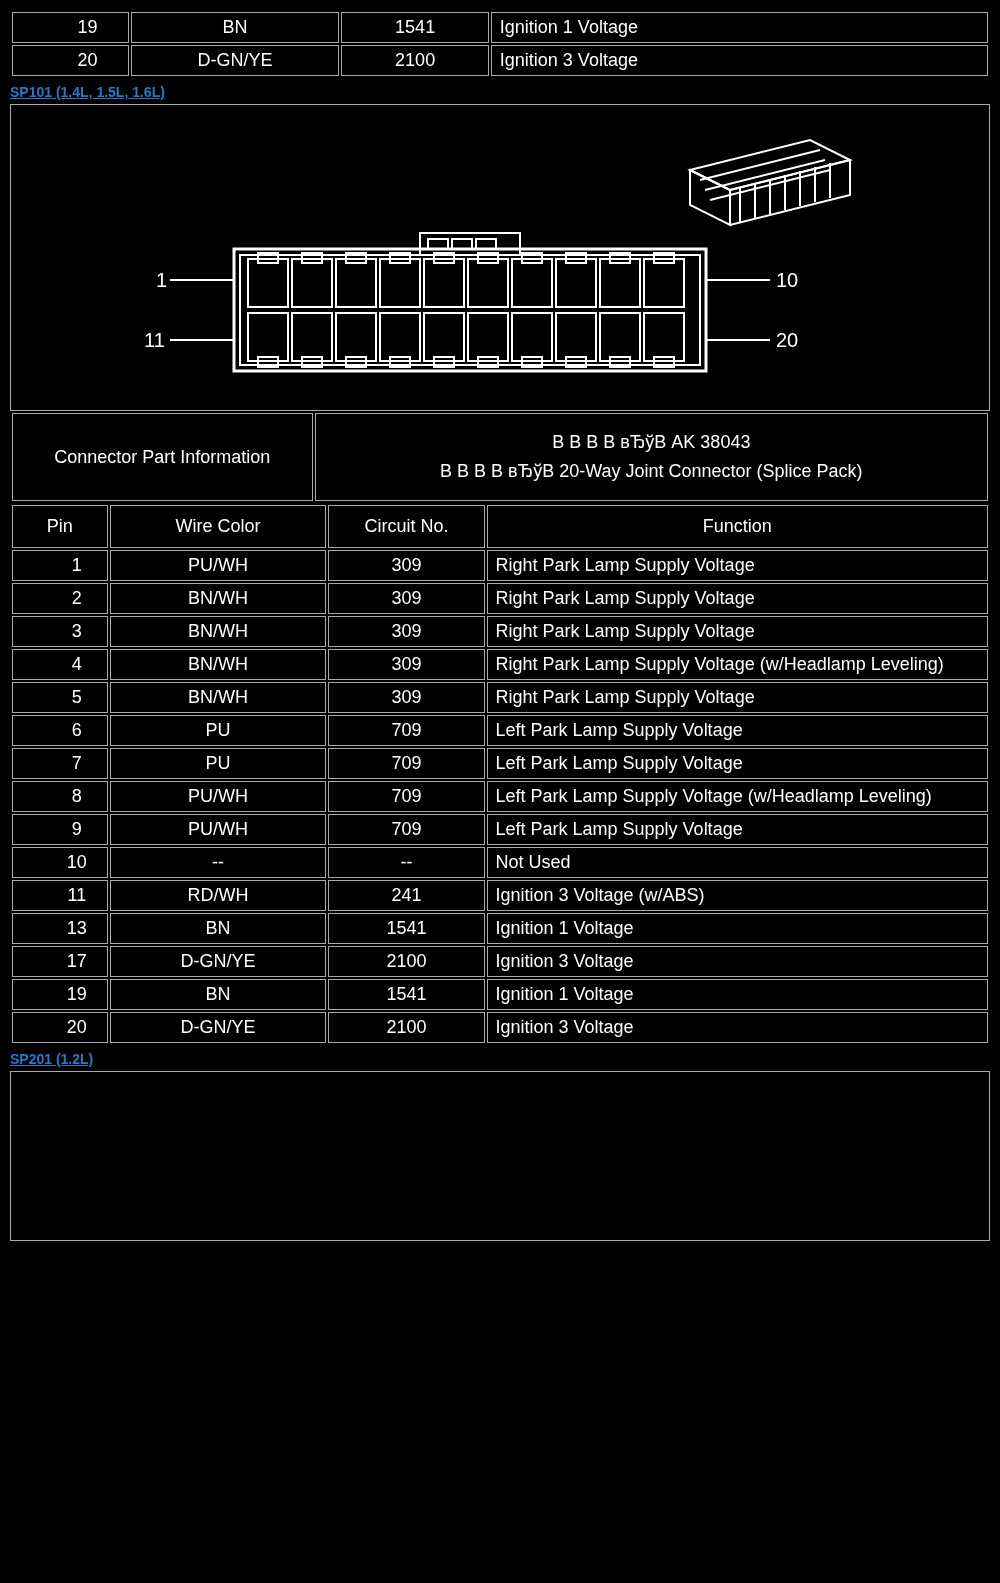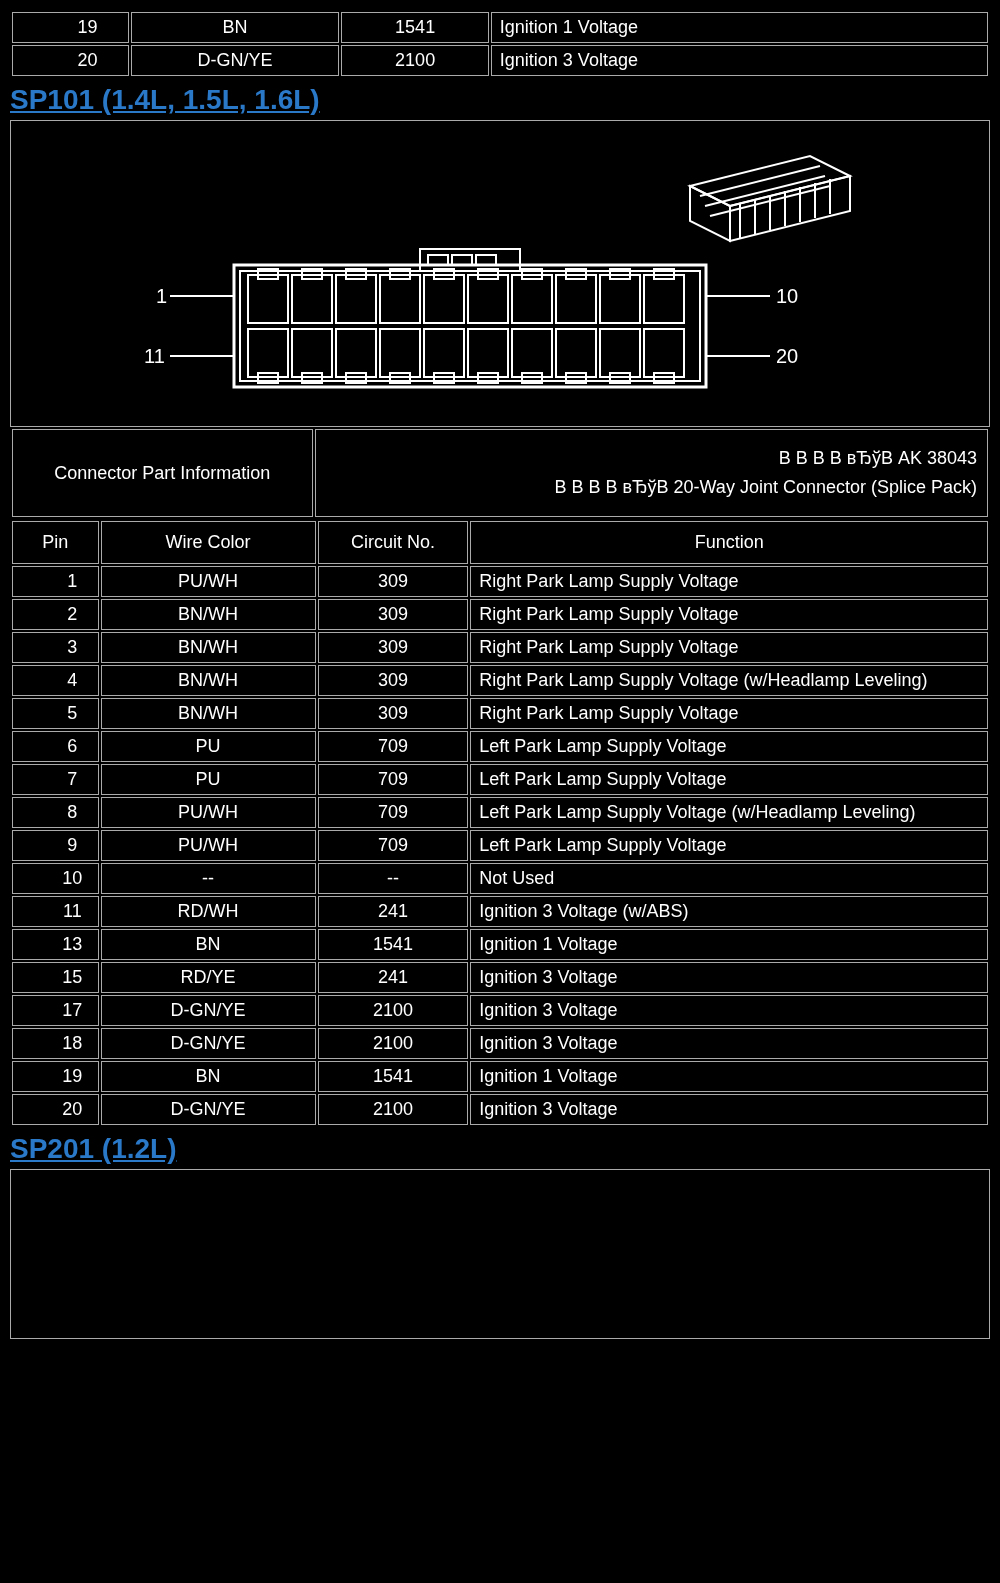--- a/index.html
+++ b/index.html
@@ -24,48 +24,48 @@
     vertical-align: middle;
     font-weight: normal;
   }
   .c-pin   { width: 8%;  text-align: center; padding-left: 42px; }
   .c-wire  { width: 22%; text-align: center; }
   .c-circ  { width: 15%; text-align: center; }
   .c-func  { width: 55%; text-align: left; }
   .hdr td, .hdr th {
     text-align: center;
     font-weight: normal;
-    padding: 10px 6px;
+    padding: 10px 14px;
   }
   .section-heading {
     color: #2a78c8;
     font-weight: bold;
     text-decoration: underline;
-    font-size: 28px;
+    font-size: 14px;
     margin: 6px 0 4px 0;
   }
   .diagram-box {
     border: 1px solid #aaa;
     width: 100%;
     box-sizing: border-box;
     padding: 20px 0;
     text-align: center;
     margin-top: 2px;
   }
   .diagram-box svg { display: inline-block; }
   .info-row td {
     padding: 14px 10px;
   }
   .info-left {
     text-align: center;
     width: 30%;
     margin-top: 40px;
   }
   .info-right {
-    text-align: right;
+    text-align: center;
     width: 70%;
   }
   .info-right .line { display: block; padding: 4px 0; }
   .blank-box {
     border: 1px solid #aaa;
     width: 100%;
     height: 170px;
     margin-top: 2px;
     box-sizing: border-box;
   }
@@ -264,38 +264,26 @@
         <td class="c-circ">241</td>
         <td class="c-func">Ignition 3 Voltage (w/ABS)</td>
       </tr>
       <tr>
         <td class="c-pin">13</td>
         <td class="c-wire">BN</td>
         <td class="c-circ">1541</td>
         <td class="c-func">Ignition 1 Voltage</td>
       </tr>
       <tr>
-        <td class="c-pin">15</td>
-        <td class="c-wire">RD/YE</td>
-        <td class="c-circ">241</td>
-        <td class="c-func">Ignition 3 Voltage</td>
-      </tr>
-      <tr>
         <td class="c-pin">17</td>
         <td class="c-wire">D-GN/YE</td>
         <td class="c-circ">2100</td>
         <td class="c-func">Ignition 3 Voltage</td>
       </tr>
       <tr>
-        <td class="c-pin">18</td>
-        <td class="c-wire">D-GN/YE</td>
-        <td class="c-circ">2100</td>
-        <td class="c-func">Ignition 3 Voltage</td>
-      </tr>
-      <tr>
         <td class="c-pin">19</td>
         <td class="c-wire">BN</td>
         <td class="c-circ">1541</td>
         <td class="c-func">Ignition 1 Voltage</td>
       </tr>
       <tr>
         <td class="c-pin">20</td>
         <td class="c-wire">D-GN/YE</td>
         <td class="c-circ">2100</td>
         <td class="c-func">Ignition 3 Voltage</td>

